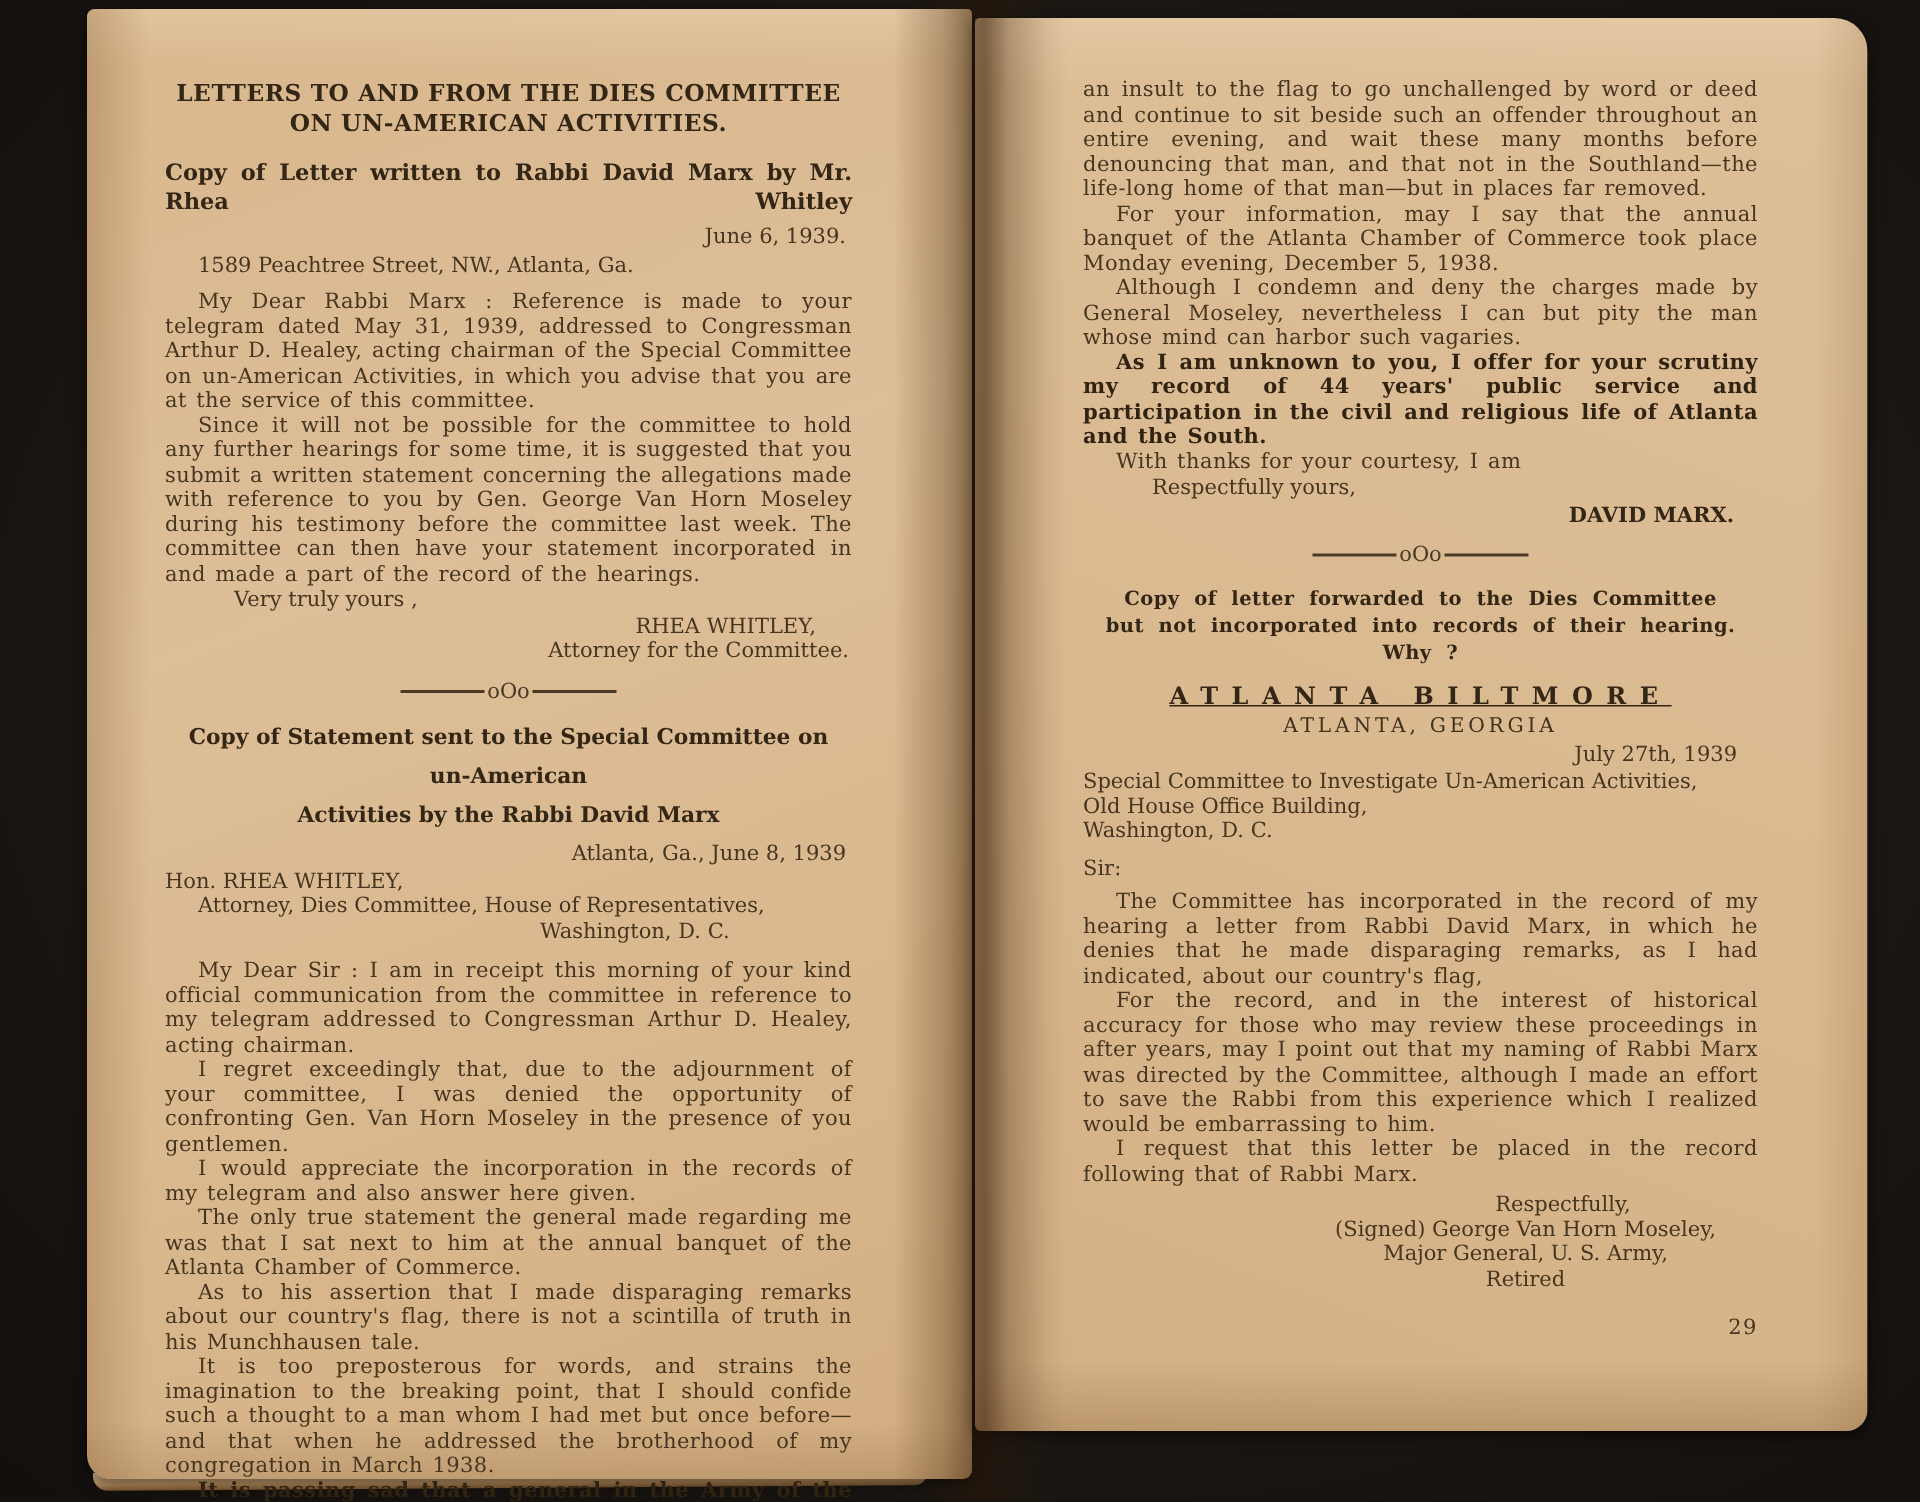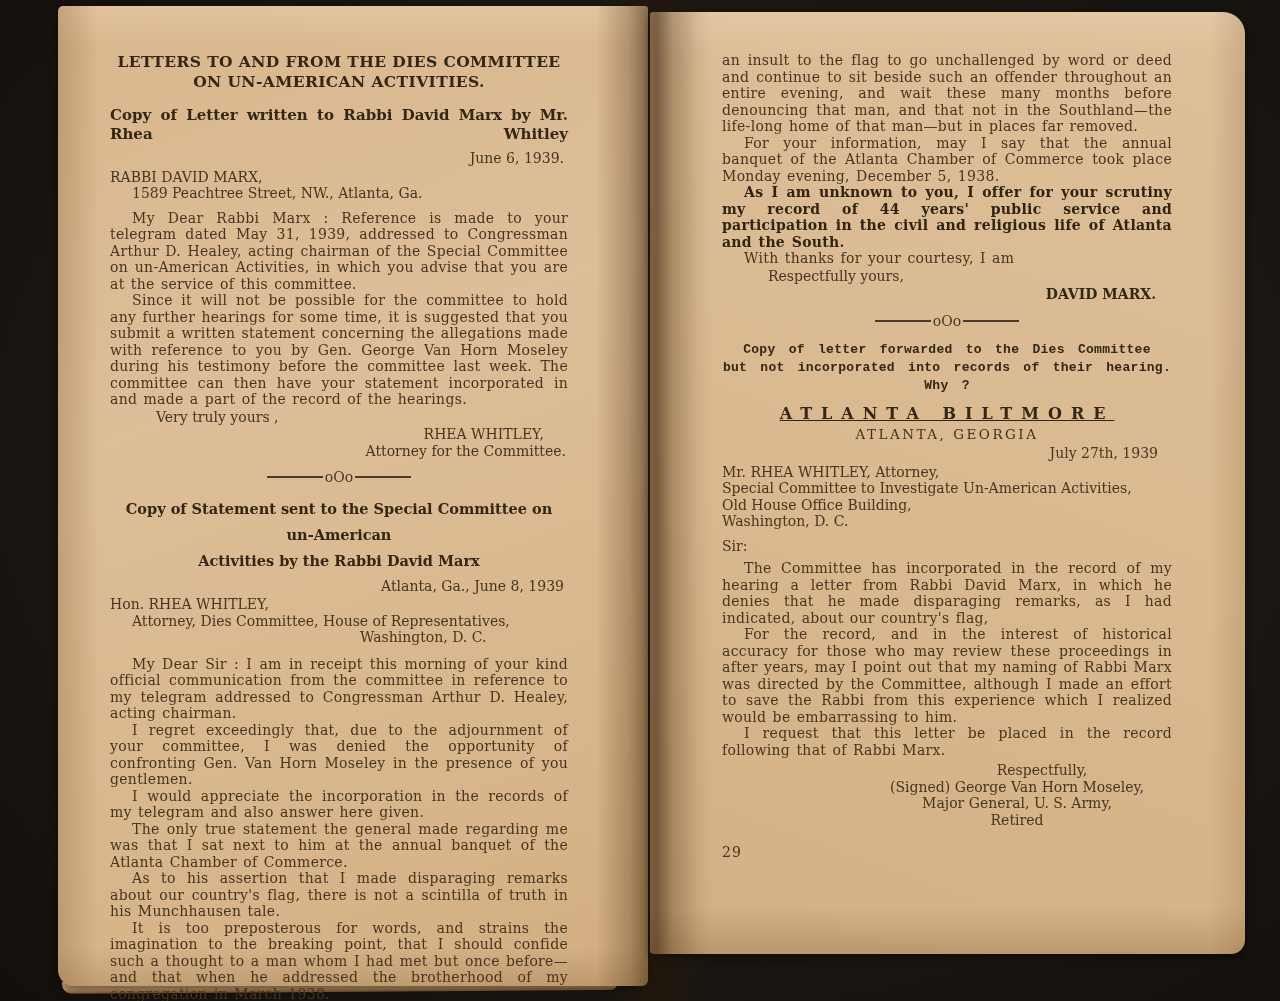--- a/index.html
+++ b/index.html
@@ -69,41 +69,41 @@
   .ttl{margin:0 0 14px 0;text-align:center;font-weight:bold;color:#332614;
        font-size:15.5px;line-height:20px;letter-spacing:.4px;}
   .ttl .line{display:block;}
   .subhead-justify{font-weight:bold;color:#332614;font-size:15px;line-height:19px;
        text-align:justify;text-align-last:justify;margin:0 0 6px 0;}
   .subhead-center{font-weight:bold;color:#332614;font-size:14.5px;line-height:26px;
        text-align:center;margin:10px 0 4px 0;}
   .subhead-center .line{display:block;}
   .small-head{font-weight:bold;color:#332614;font-size:13px;line-height:18px;
        text-align:center;word-spacing:5px;letter-spacing:.3px;margin:12px 0 8px 0;}
-  .small-head .line{display:block;font-family:Liberation Mono, monospace;}
+  .small-head .line{display:block;}
   .date-right{text-align:right;padding-right:4px;margin:2px 0;}
   .date-right.pr14{padding-right:14px;}
   .addr{margin:0;}
   .addr .ind{padding-left:22px;}
   .addr .center-right{padding-left:250px;} .gap8{height:8px;} .gap10{height:10px;}
   .closing-ind{padding-left:46px;margin:1px 0;}
   .sig-right{text-align:right;margin:1px 0;}
   .sig-right .name{padding-right:24px;display:block;}
   .sig-right .role{padding-right:2px;display:block;}
   .sig-right-single{text-align:right;padding-right:16px;font-weight:bold;color:#332614;margin:2px 0;}
   .divider{display:flex;align-items:center;justify-content:center;margin:10px 0 8px 0;color:#4a3a26;}
   .divider::before,.divider::after{content:"";width:56px;border-top:2px solid #4a3a26;margin:0 2px;}
   .hotel-name{text-align:center;font-weight:bold;color:#332614;font-size:16px;
        letter-spacing:9px;line-height:21px;margin:6px 0 2px 0;text-decoration:underline;}
   .hotel-city{text-align:center;color:#40301c;font-size:13.5px;letter-spacing:2.5px;line-height:17px;}
   .salutation{margin:8px 0 6px 0;}
   .resp-center{text-align:center;padding-left:190px;margin-top:4px;}
   .sig-block{text-align:center;padding-left:140px;}
   .sig-block .line{display:block;}
-  .pagenum{text-align:left;margin-top:16px;letter-spacing:1px;}
+  .pagenum{text-align:right;margin-top:16px;letter-spacing:1px;}
 </style>
 </head>
 <body>
 
 <div class="scene">
 
   <div class="fore-edge"></div>
   <div class="bottom-stack"></div>
 
   <div class="page page-left">
@@ -111,21 +111,20 @@
 
       <h1 class="ttl">
         <span class="line">LETTERS TO AND FROM THE DIES COMMITTEE</span>
         <span class="line">ON UN-AMERICAN ACTIVITIES.</span>
       </h1>
 
       <div class="subhead-justify">Copy of Letter written to Rabbi David Marx by Mr. Rhea Whitley</div>
       <div class="date-right">June 6, 1939.</div>
 
       <div class="addr">
-        <div>RABBI DAVID MARX,</div>
         <div class="ind">1589 Peachtree Street, NW., Atlanta, Ga.</div>
       </div>
       <div class="gap8"></div>
 
       <p>My Dear Rabbi Marx : Reference is made to your telegram dated May 31, 1939, addressed to Congressman Arthur D. Healey, acting chairman of the Special Committee on un-American Activities, in which you advise that you are at the service of this committee.</p>
       <p>Since it will not be possible for the committee to hold any further hearings for some time, it is suggested that you submit a written statement concerning the allegations made with reference to you by Gen. George Van Horn Moseley during his testimony before the committee last week.  The committee can then have your statement incorporated in and made a part of the record of the hearings.</p>
 
       <div class="closing-ind">Very truly yours ,</div>
       <div class="sig-right">
         <span class="name">RHEA WHITLEY,</span>
@@ -158,41 +157,41 @@
       <p class="bold">It is passing sad that a general in the Army of the United States, sworn to defend the flag, should admit that he permitted</p>
 
     </div>
   </div>
 
   <div class="page page-right">
     <div class="content content-right">
 
       <p class="noindent">an insult to the flag to go unchallenged by word or deed and continue to sit beside such an offender throughout an entire evening, and wait these many months before denouncing that man, and that not in the Southland—the life-long home of that man—but in places far removed.</p>
       <p>For your information, may I say that the annual banquet of the Atlanta Chamber of Commerce took place Monday evening, December 5, 1938.</p>
+      <p>Although I condemn and deny the charges made by General Moseley, nevertheless I can but pity the man whose mind can harbor such vagaries.</p>
       <p class="bold">As I am unknown to you, I offer for your scrutiny my record of 44 years' public service and participation in the civil and religious life of Atlanta and the South.</p>
       <p>With thanks for your courtesy, I am</p>
       <div class="closing-ind">Respectfully yours,</div>
       <div class="sig-right-single">DAVID MARX.</div>
 
       <div class="divider">
         <span>oOo</span>
       </div>
 
       <div class="small-head">
         <span class="line">Copy of letter forwarded to the Dies Committee</span>
         <span class="line">but not incorporated into records of their hearing.  Why ?</span>
       </div>
 
       <div class="hotel-name">ATLANTA BILTMORE</div>
       <div class="hotel-city">ATLANTA, GEORGIA</div>
 
       <div class="date-right pr14">July 27th, 1939</div>
 
       <div class="addr">
-        <div>Mr. RHEA WHITLEY, Attorney,</div>
         <div>Special Committee to Investigate Un-American Activities,</div>
         <div>Old House Office Building,</div>
         <div>Washington, D. C.</div>
       </div>
 
       <div class="salutation">Sir:</div>
 
       <p>The Committee has incorporated in the record of my hearing a letter from Rabbi David Marx, in which he denies that he made disparaging remarks, as I had indicated, about our country's flag,</p>
       <p>For the record, and in the interest of historical accuracy for those who may review these proceedings in after years, may I point out that my naming of Rabbi Marx was directed by the Committee, although I made an effort to save the Rabbi from this experience which I realized would be embarrassing to him.</p>
       <p>I request that this letter be placed in the record following that of Rabbi Marx.</p>

